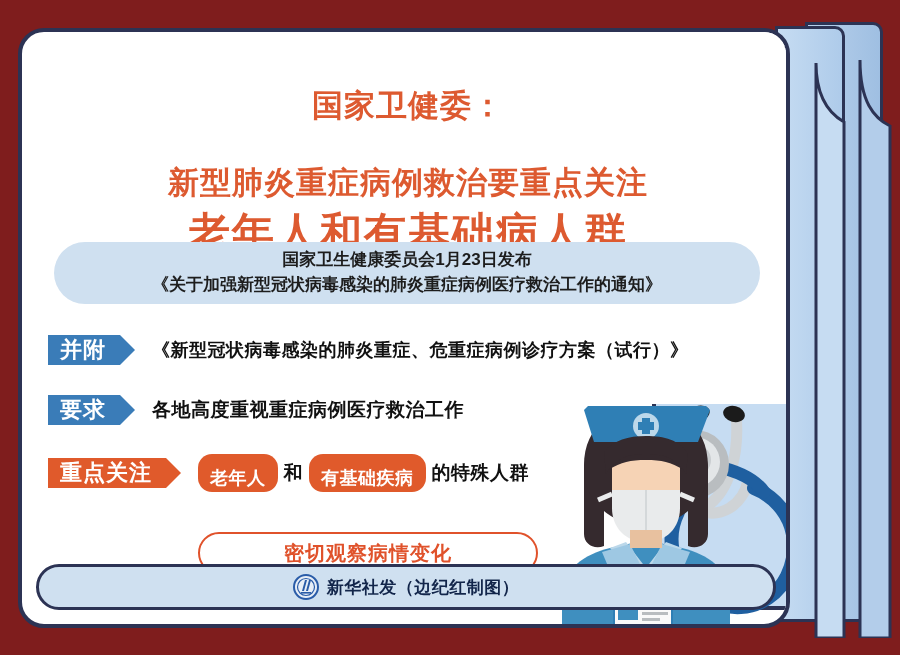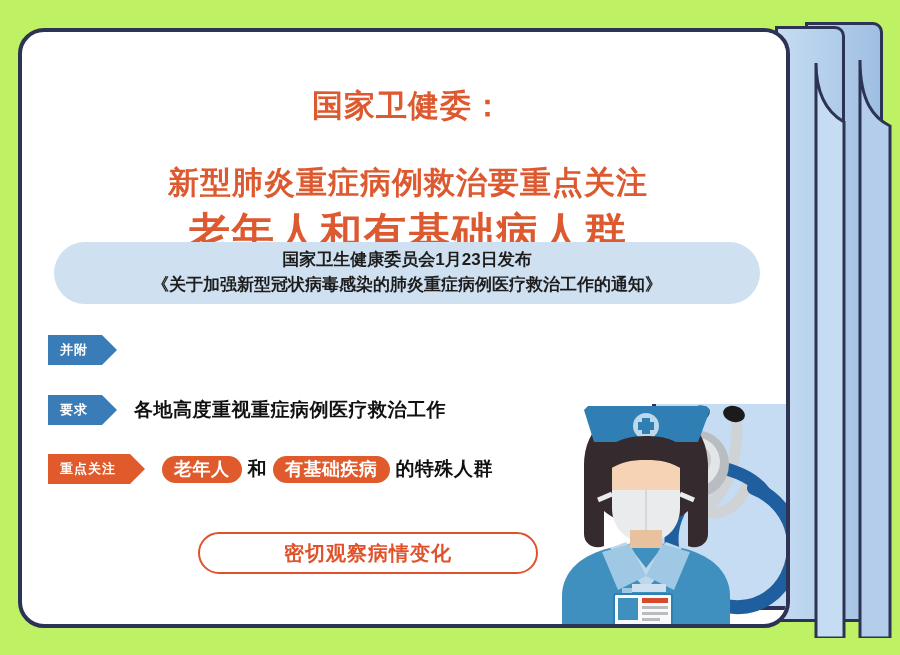--- a/index.html
+++ b/index.html
@@ -1,20 +1,20 @@
 <!DOCTYPE html>
 <html><head>
 <meta charset="utf-8">
 <style>
   html,body{margin:0;padding:0;background:#ffffff;}
   body{
     width:900px;height:655px;overflow:hidden;position:relative;
     font-family:"Liberation Sans","DejaVu Sans",sans-serif;
   }
-  #stage{position:absolute;left:0;top:0;width:900px;height:655px;background:#bef264;}
+  #stage{position:absolute;left:0;top:0;width:900px;height:655px;background:#7f1d1d;}
 
   
   .sheet{
     position:absolute;
     border:3px solid #2c3354;
     background:#a9c7e8;
     box-sizing:border-box;
   }
   .sheet-back{
     left:805px;top:22px;width:78px;height:600px;
@@ -65,41 +65,41 @@
   .banner-l2{font-size:17px;color:#1d1d1d;font-weight:bold;line-height:26px;}
 
   
   .row{position:absolute;display:flex;align-items:center;}
   .row1{left:26px;top:303px;}
   .row2{left:26px;top:363px;}
   .row3{left:26px;top:422px;}
 
   .chev{
     position:relative;height:30px;display:flex;align-items:center;justify-content:center;
-    color:#ffffff;font-size:13px;font-weight:bold;letter-spacing:1px;
+    color:#ffffff;font-size:22px;font-weight:bold;letter-spacing:1px;
     padding:0 14px 0 12px;box-sizing:border-box;
   }
   .chev.blue{background:#3a7cb8;}
   .chev.orange{background:#e05a2b;}
   .chev::after{
     content:"";position:absolute;right:-15px;top:0;width:0;height:0;
     border-top:15px solid transparent;border-bottom:15px solid transparent;
   }
   .chev.blue::after{border-left:15px solid #3a7cb8;}
   .chev.orange::after{border-left:15px solid #e05a2b;}
 
   .row-text{
     margin-left:32px;font-size:19px;color:#111111;font-weight:bold;
     white-space:nowrap;letter-spacing:0.5px;
   }
   .row1 .row-text{font-size:18px;}
 
   .pill{
     display:inline-block;background:#e05a2b;color:#fff;
-    border-radius:14px;padding:3px 12px 4px;font-size:18px;font-weight:bold;
+    border-radius:14px;padding:14px 12px 4px;font-size:18px;font-weight:bold;
     line-height:20px;vertical-align:middle;
   }
   .plain{display:inline-block;padding:0 6px;vertical-align:middle;color:#111;}
 
   
   .obtn{
     position:absolute;left:176px;top:500px;width:340px;height:42px;
     border:2.5px solid #e0522b;border-radius:21px;background:#fff;
     display:flex;align-items:center;justify-content:center;box-sizing:border-box;
     color:#e0522b;font-size:20px;font-weight:bold;letter-spacing:1px;
@@ -144,20 +144,21 @@
       <div class="t-line3">老年人和有基础病人群</div>
     </div>
 
     <div class="banner">
       <div class="banner-l1">国家卫生健康委员会1月23日发布</div>
       <div class="banner-l2">《关于加强新型冠状病毒感染的肺炎重症病例医疗救治工作的通知》</div>
     </div>
 
     <div class="row row1">
       <div class="chev blue">并附</div>
+      <div class="row-text">《新型冠状病毒感染的肺炎重症、危重症病例诊疗方案（试行）》</div>
     </div>
 
     <div class="row row2">
       <div class="chev blue">要求</div>
       <div class="row-text">各地高度重视重症病例医疗救治工作</div>
     </div>
 
     <div class="row row3">
       <div class="chev orange">重点关注</div>
       <div class="row-text">
@@ -220,15 +221,25 @@
         <rect x="74" y="180" width="34" height="8" fill="#cfe0f0"></rect>
         <rect x="56" y="190" width="58" height="32" rx="2" fill="#fafafa" stroke="#2f7fb5" stroke-width="2"></rect>
         <rect x="60" y="194" width="20" height="22" fill="#3f8fbf"></rect>
         <rect x="84" y="194" width="26" height="5" fill="#d84a2e"></rect>
         <rect x="84" y="202" width="26" height="3" fill="#b9bdc0"></rect>
         <rect x="84" y="208" width="26" height="3" fill="#b9bdc0"></rect>
         <rect x="84" y="214" width="18" height="3" fill="#b9bdc0"></rect>
       </g>
     </svg>
 
+    <div class="footer">
+      <svg width="26" height="26" viewBox="0 0 26 26">
+        <circle cx="13" cy="13" r="12" fill="#e7eef7" stroke="#2a5ca8" stroke-width="2"></circle>
+        <circle cx="13" cy="13" r="8.5" fill="none" stroke="#2a5ca8" stroke-width="1.2"></circle>
+        <path d="M9 17 L 12 6 L 14 6 L 11 17 Z" fill="#2a5ca8"></path>
+        <path d="M13 17 L 16 6 L 18 6 L 15 17 Z" fill="#2a5ca8"></path>
+        <rect x="8" y="18" width="10" height="1.6" fill="#2a5ca8"></rect>
+      </svg>
+      <span class="footer-text">新华社发（边纪红制图）</span>
+    </div>
 
   </div>
 </div>
 
 </body></html>

